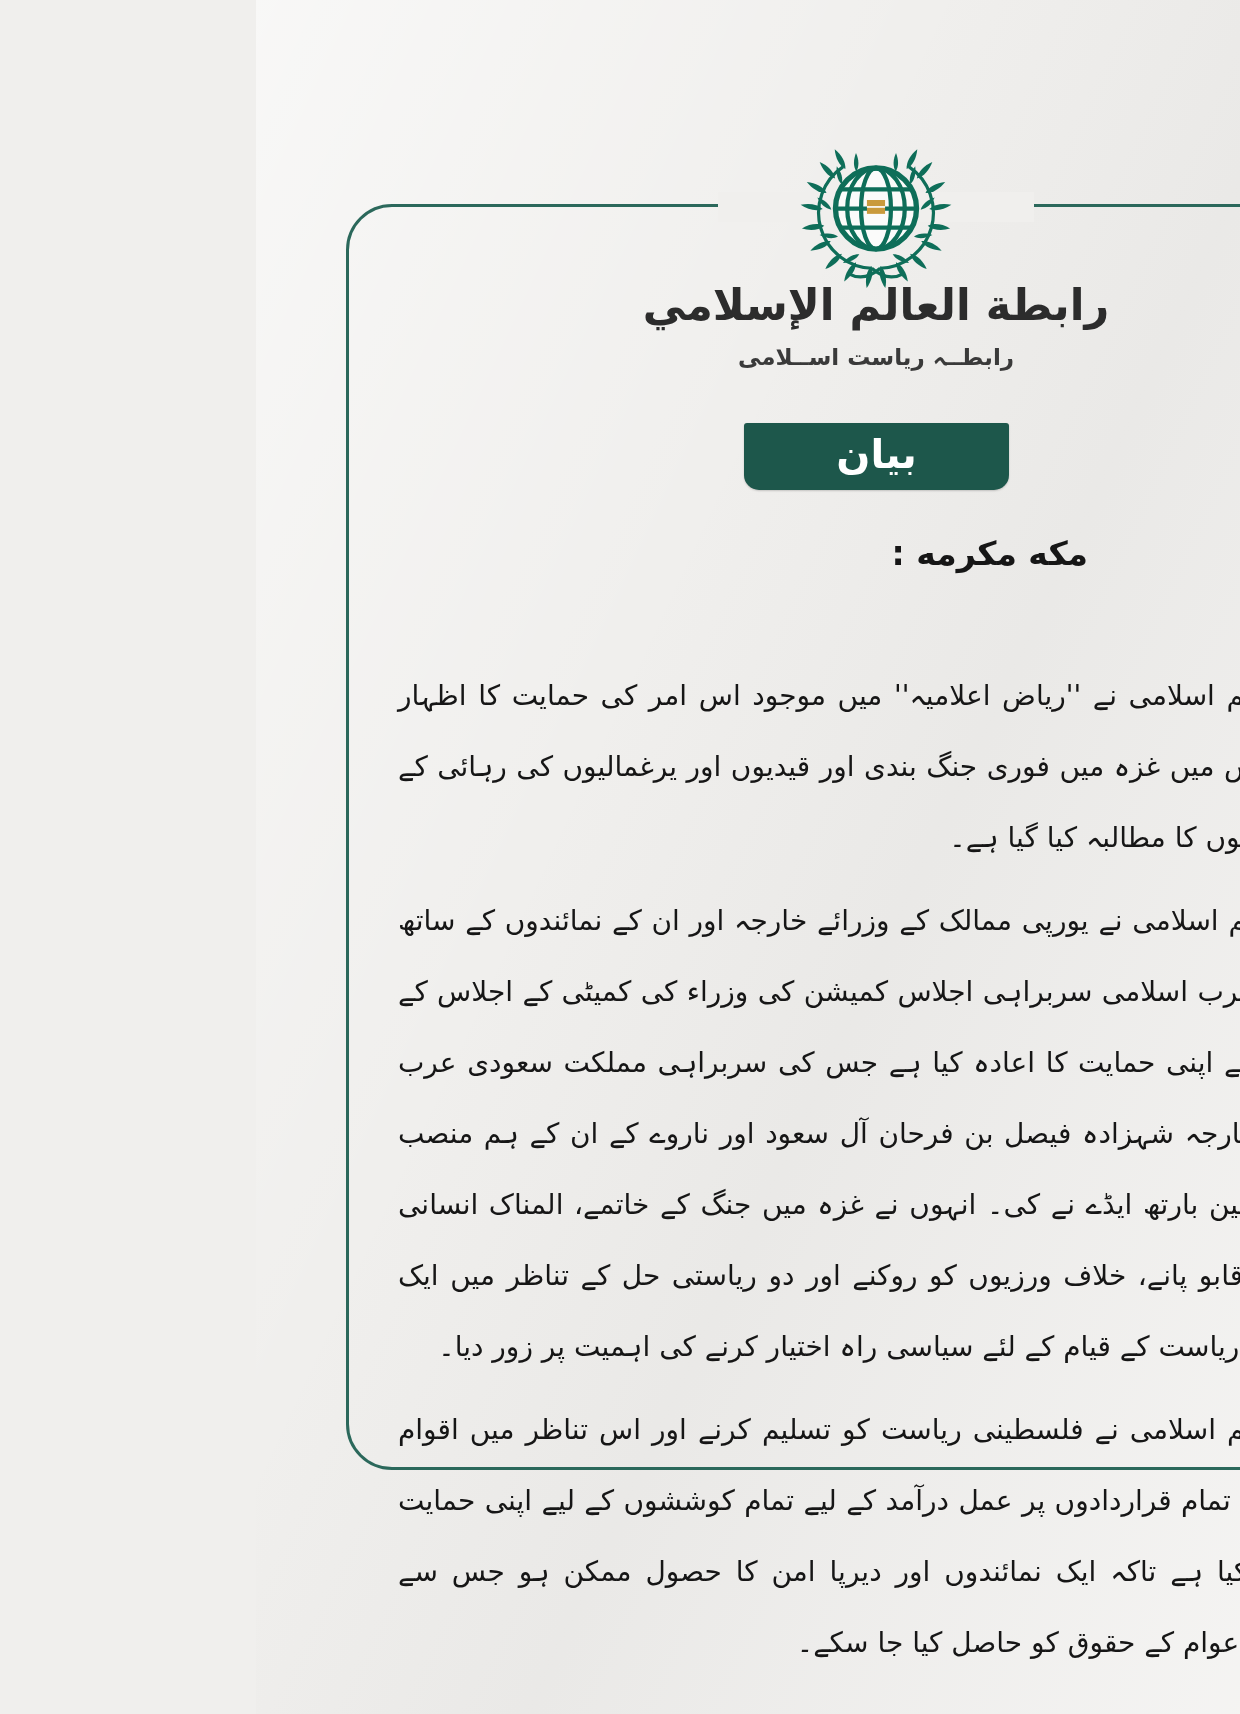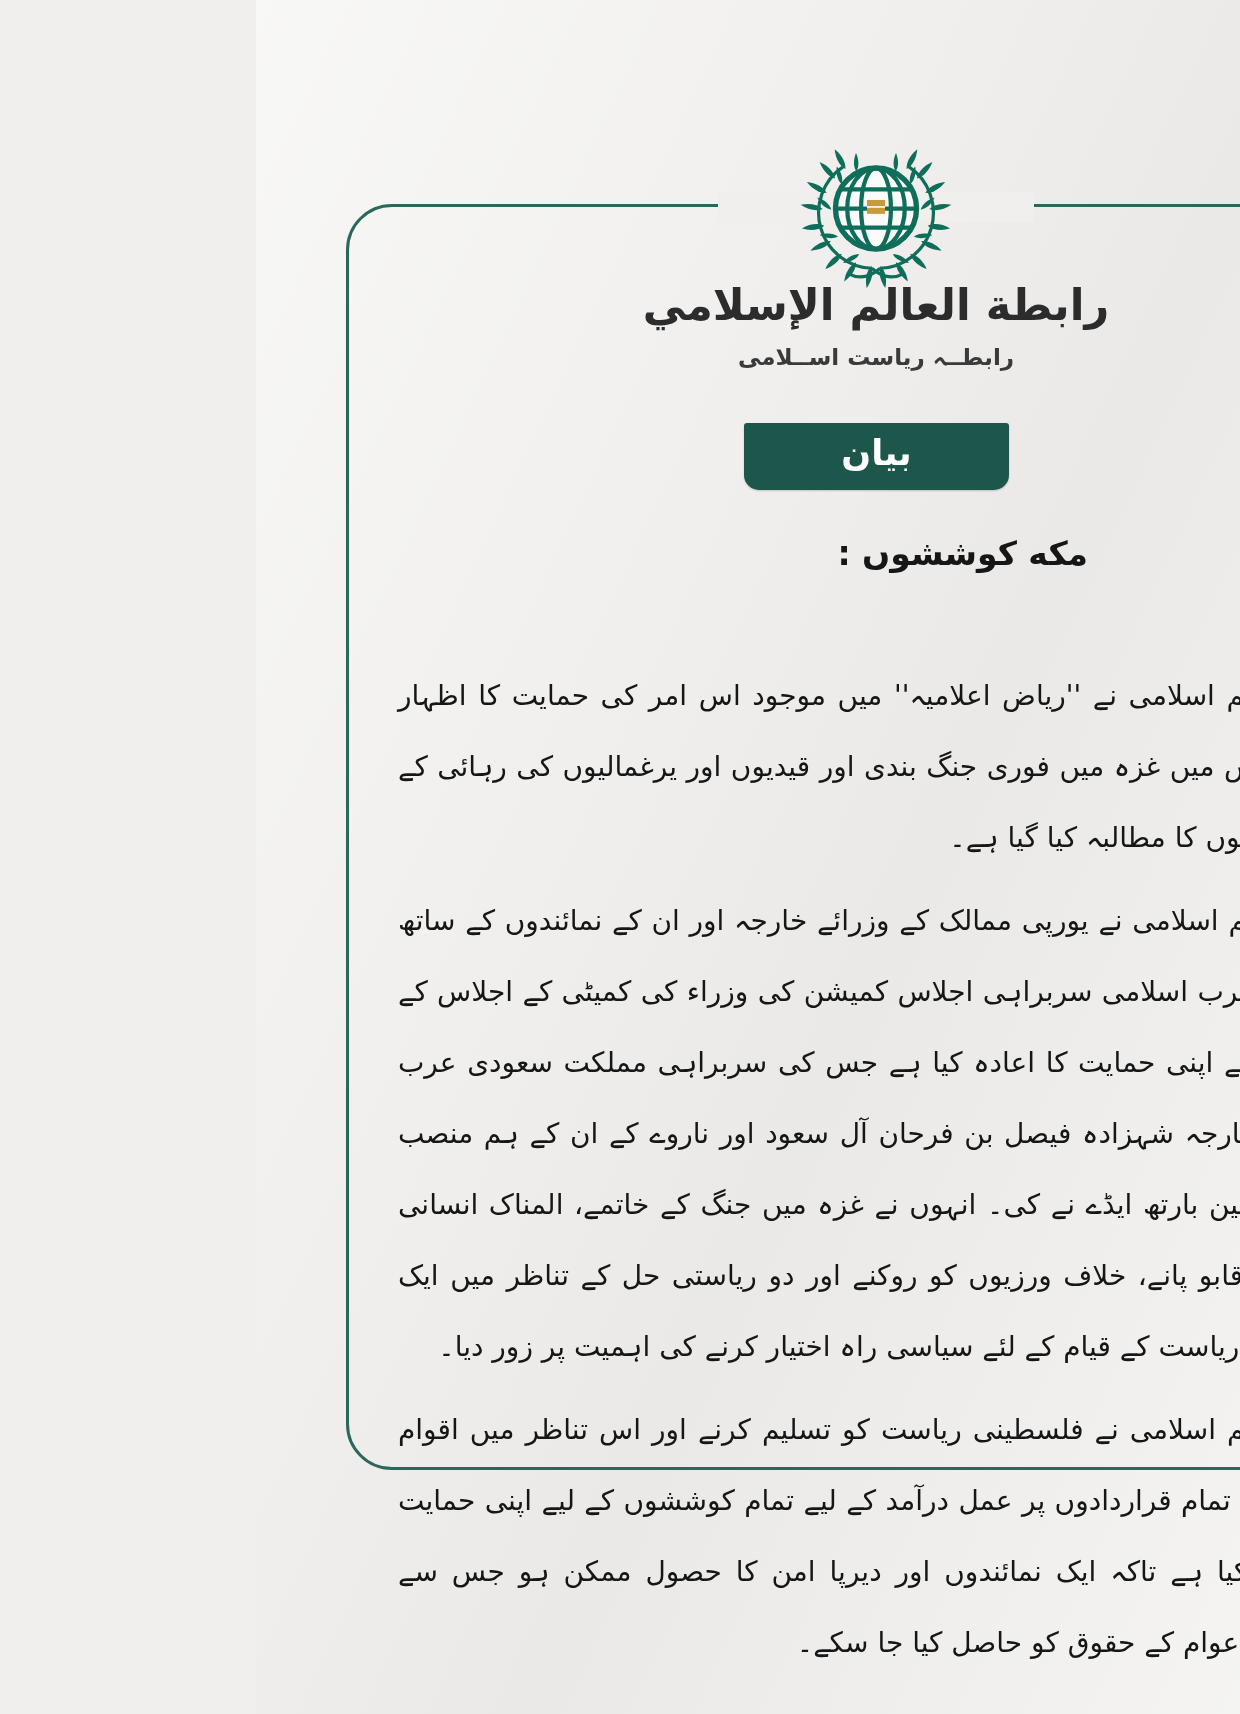--- a/index.html
+++ b/index.html
@@ -69,21 +69,21 @@
     position: absolute;
     left: 488px; top: 423px;
     width: 265px; height: 67px;
     background: var(--banner-green);
     border-radius: 3px 3px 15px 15px;
     display: flex; align-items: center; justify-content: center;
     box-shadow: 0 1px 2px rgba(0,0,0,.18);
   }
   .banner-label{
     color: #ffffff;
-    font-size: 35px;
+    font-size: 40px;
     font-weight: 600;
     line-height: 1;
     padding-bottom: 6px;
   }
   .doc-heading{
     position: absolute;
     top: 534px;
     right: 152px;
     font-size: 33px;
     font-weight: 600;
@@ -159,21 +159,21 @@
 
     <div class="arabic-title">رابطة العالم الإسلامي</div>
 
     <div class="urdu-title">رابطــہ ریاست اســلامی</div>
 
     <div class="banner">
       <span class="banner-label">بيان</span>
     </div>
   </div>
 
-  <div class="doc-heading">مکه کوششوں :</div>
+  <div class="doc-heading">مکه مکرمه :</div>
 
   <div class="doc-body">
     <p>رابطہ عالم اسلامی نے ''ریاض اعلامیہ'' میں موجود اس امر کی حمایت کا اظہار کیا ہے جس میں غزہ میں فوری جنگ بندی اور قیدیوں اور یرغمالیوں کی رہائی کے لیے کوششوں کا مطالبہ کیا گیا ہے۔</p>
     <p>رابطہ عالم اسلامی نے یورپی ممالک کے وزرائے خارجہ اور ان کے نمائندوں کے ساتھ مشترکہ عرب اسلامی سربراہی اجلاس کمیشن کی وزراء کی کمیٹی کے اجلاس کے نتائج کے لیے اپنی حمایت کا اعادہ کیا ہے جس کی سربراہی مملکت سعودی عرب کے وزیر خارجہ شہزادہ فیصل بن فرحان آل سعود اور ناروے کے ان کے ہم منصب جناب ایسپین بارتھ ایڈے نے کی۔ انہوں نے غزہ میں جنگ کے خاتمے، المناک انسانی بحران پر قابو پانے، خلاف ورزیوں کو روکنے اور دو ریاستی حل کے تناظر میں ایک فلسطینی ریاست کے قیام کے لئے سیاسی راہ اختیار کرنے کی اہمیت پر زور دیا۔</p>
     <p>رابطہ عالم اسلامی نے فلسطینی ریاست کو تسلیم کرنے اور اس تناظر میں اقوام متحدہ کی تمام قراردادوں پر عمل درآمد کے لیے تمام کوششوں کے لیے اپنی حمایت کا اعادہ کیا ہے تاکہ ایک نمائندوں اور دیرپا امن کا حصول ممکن ہو جس سے فلسطینی عوام کے حقوق کو حاصل کیا جا سکے۔</p>
   </div>
 
 </div>
 
 </body></html>

